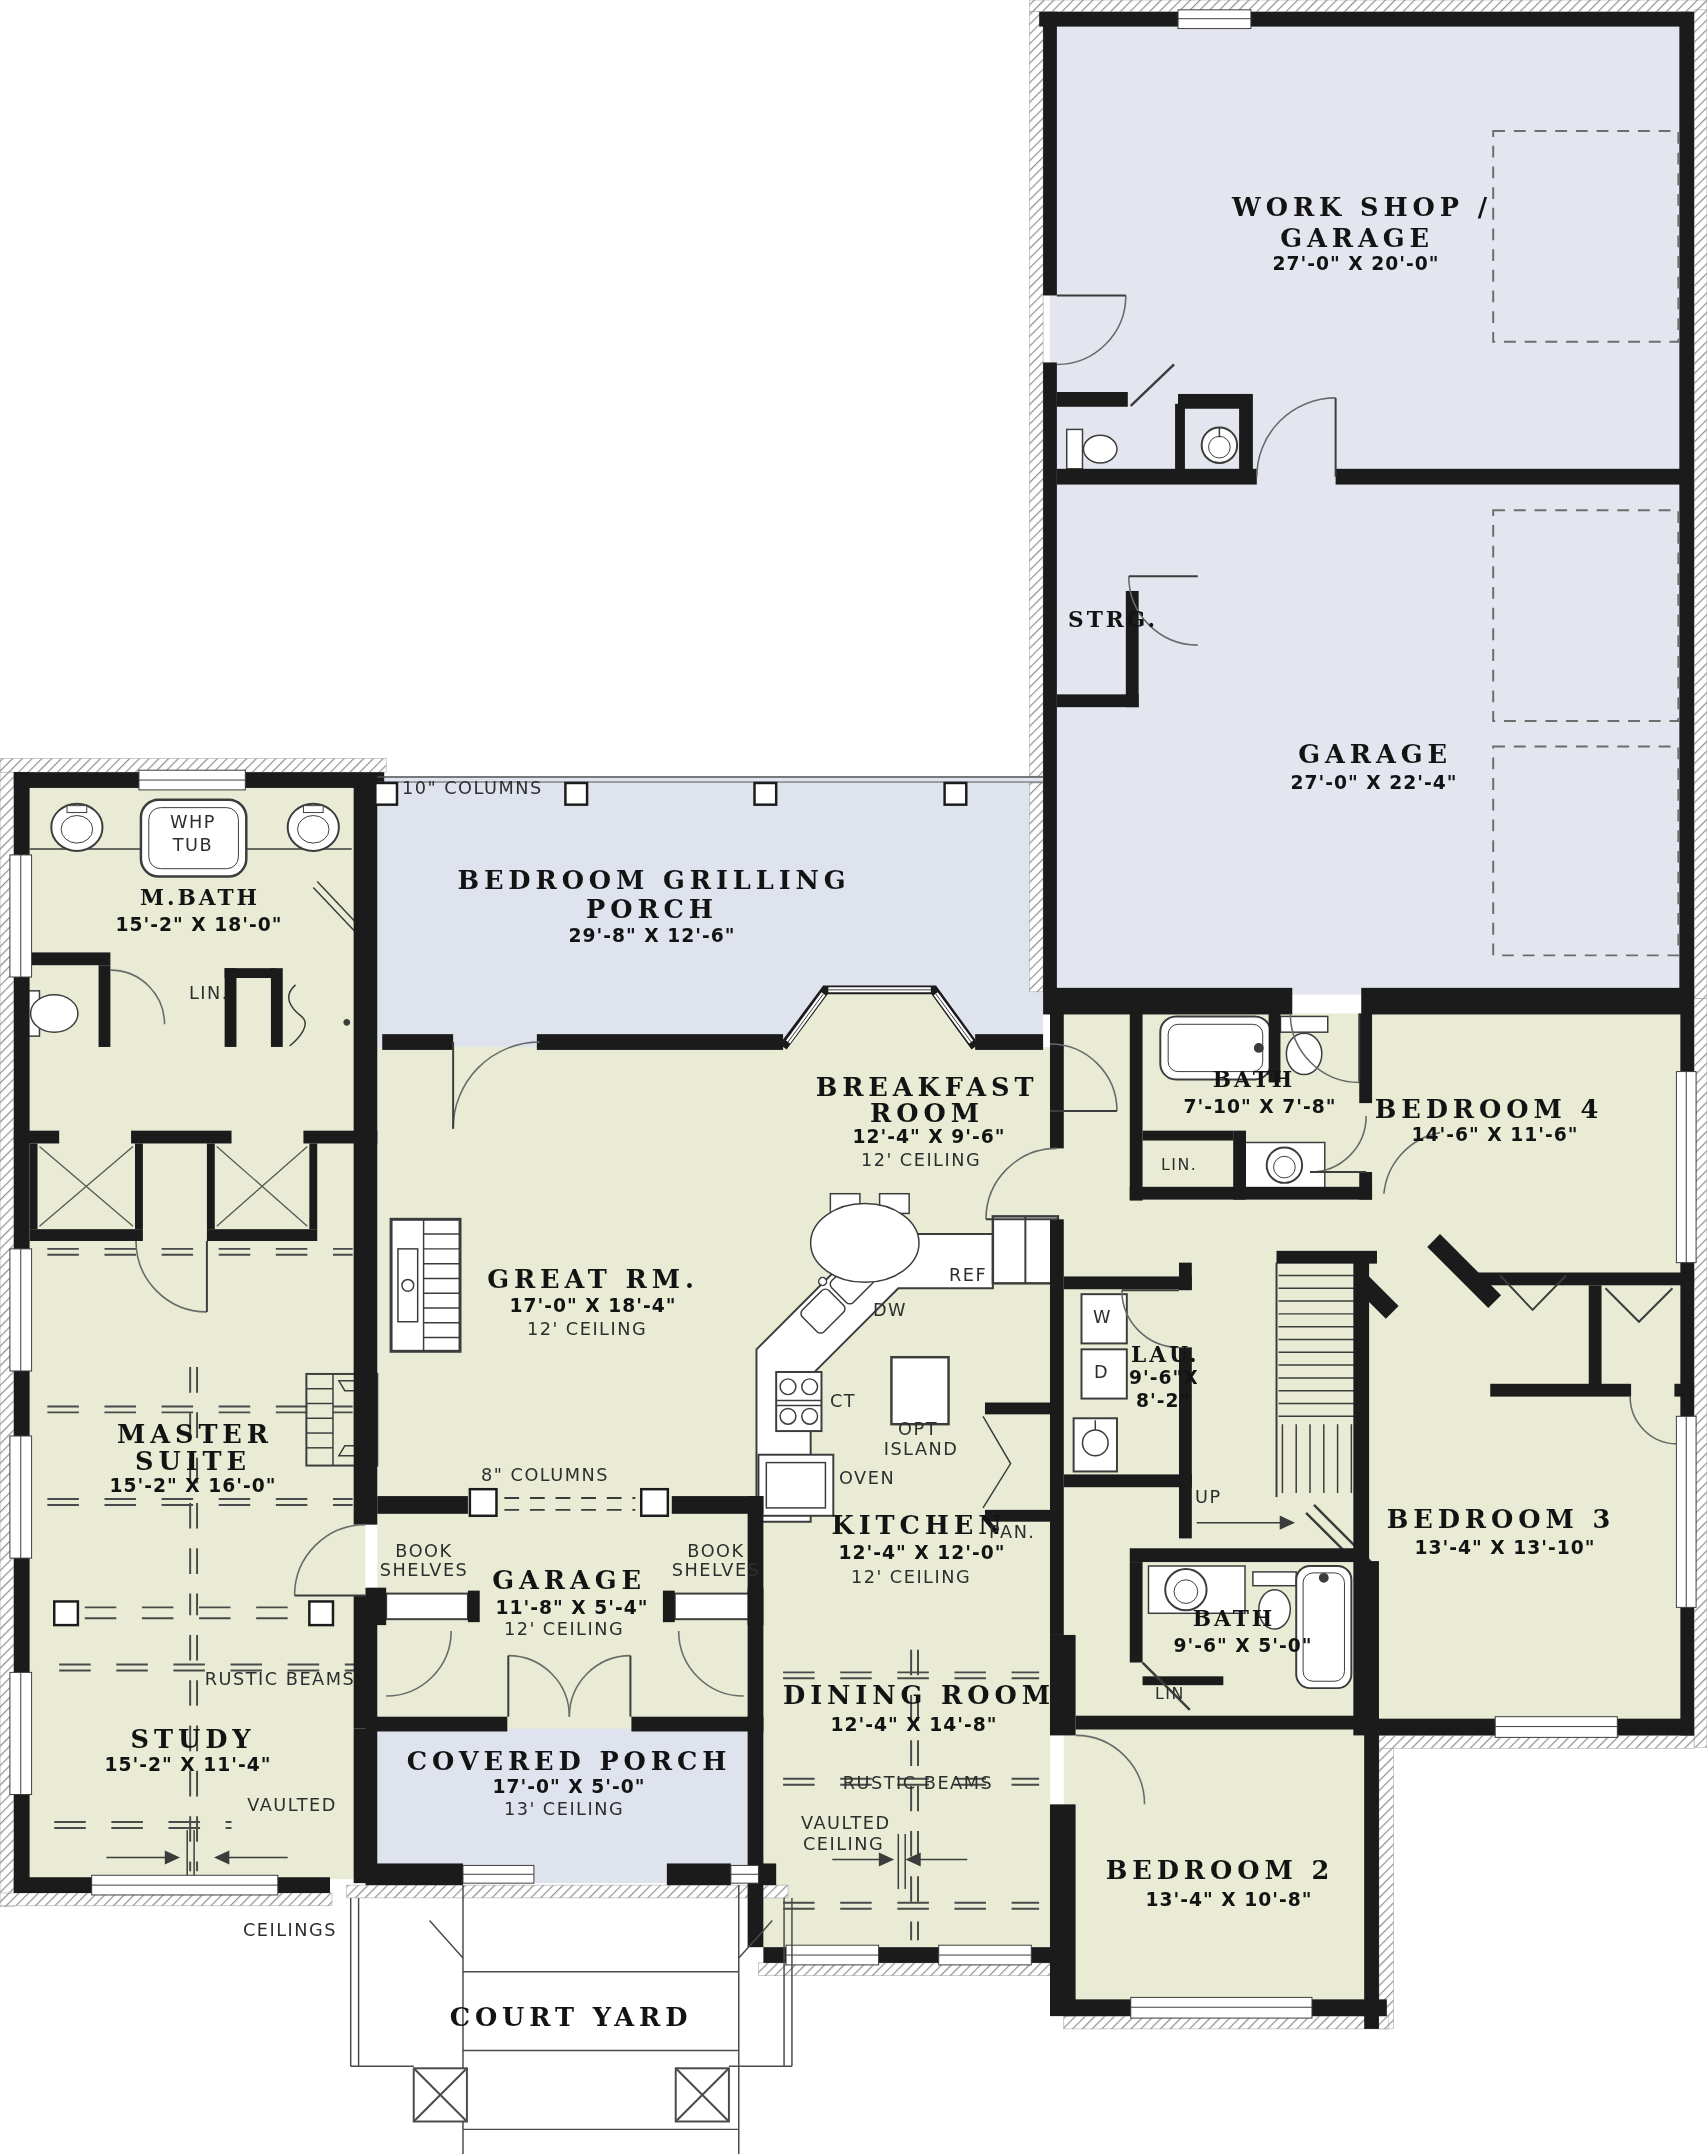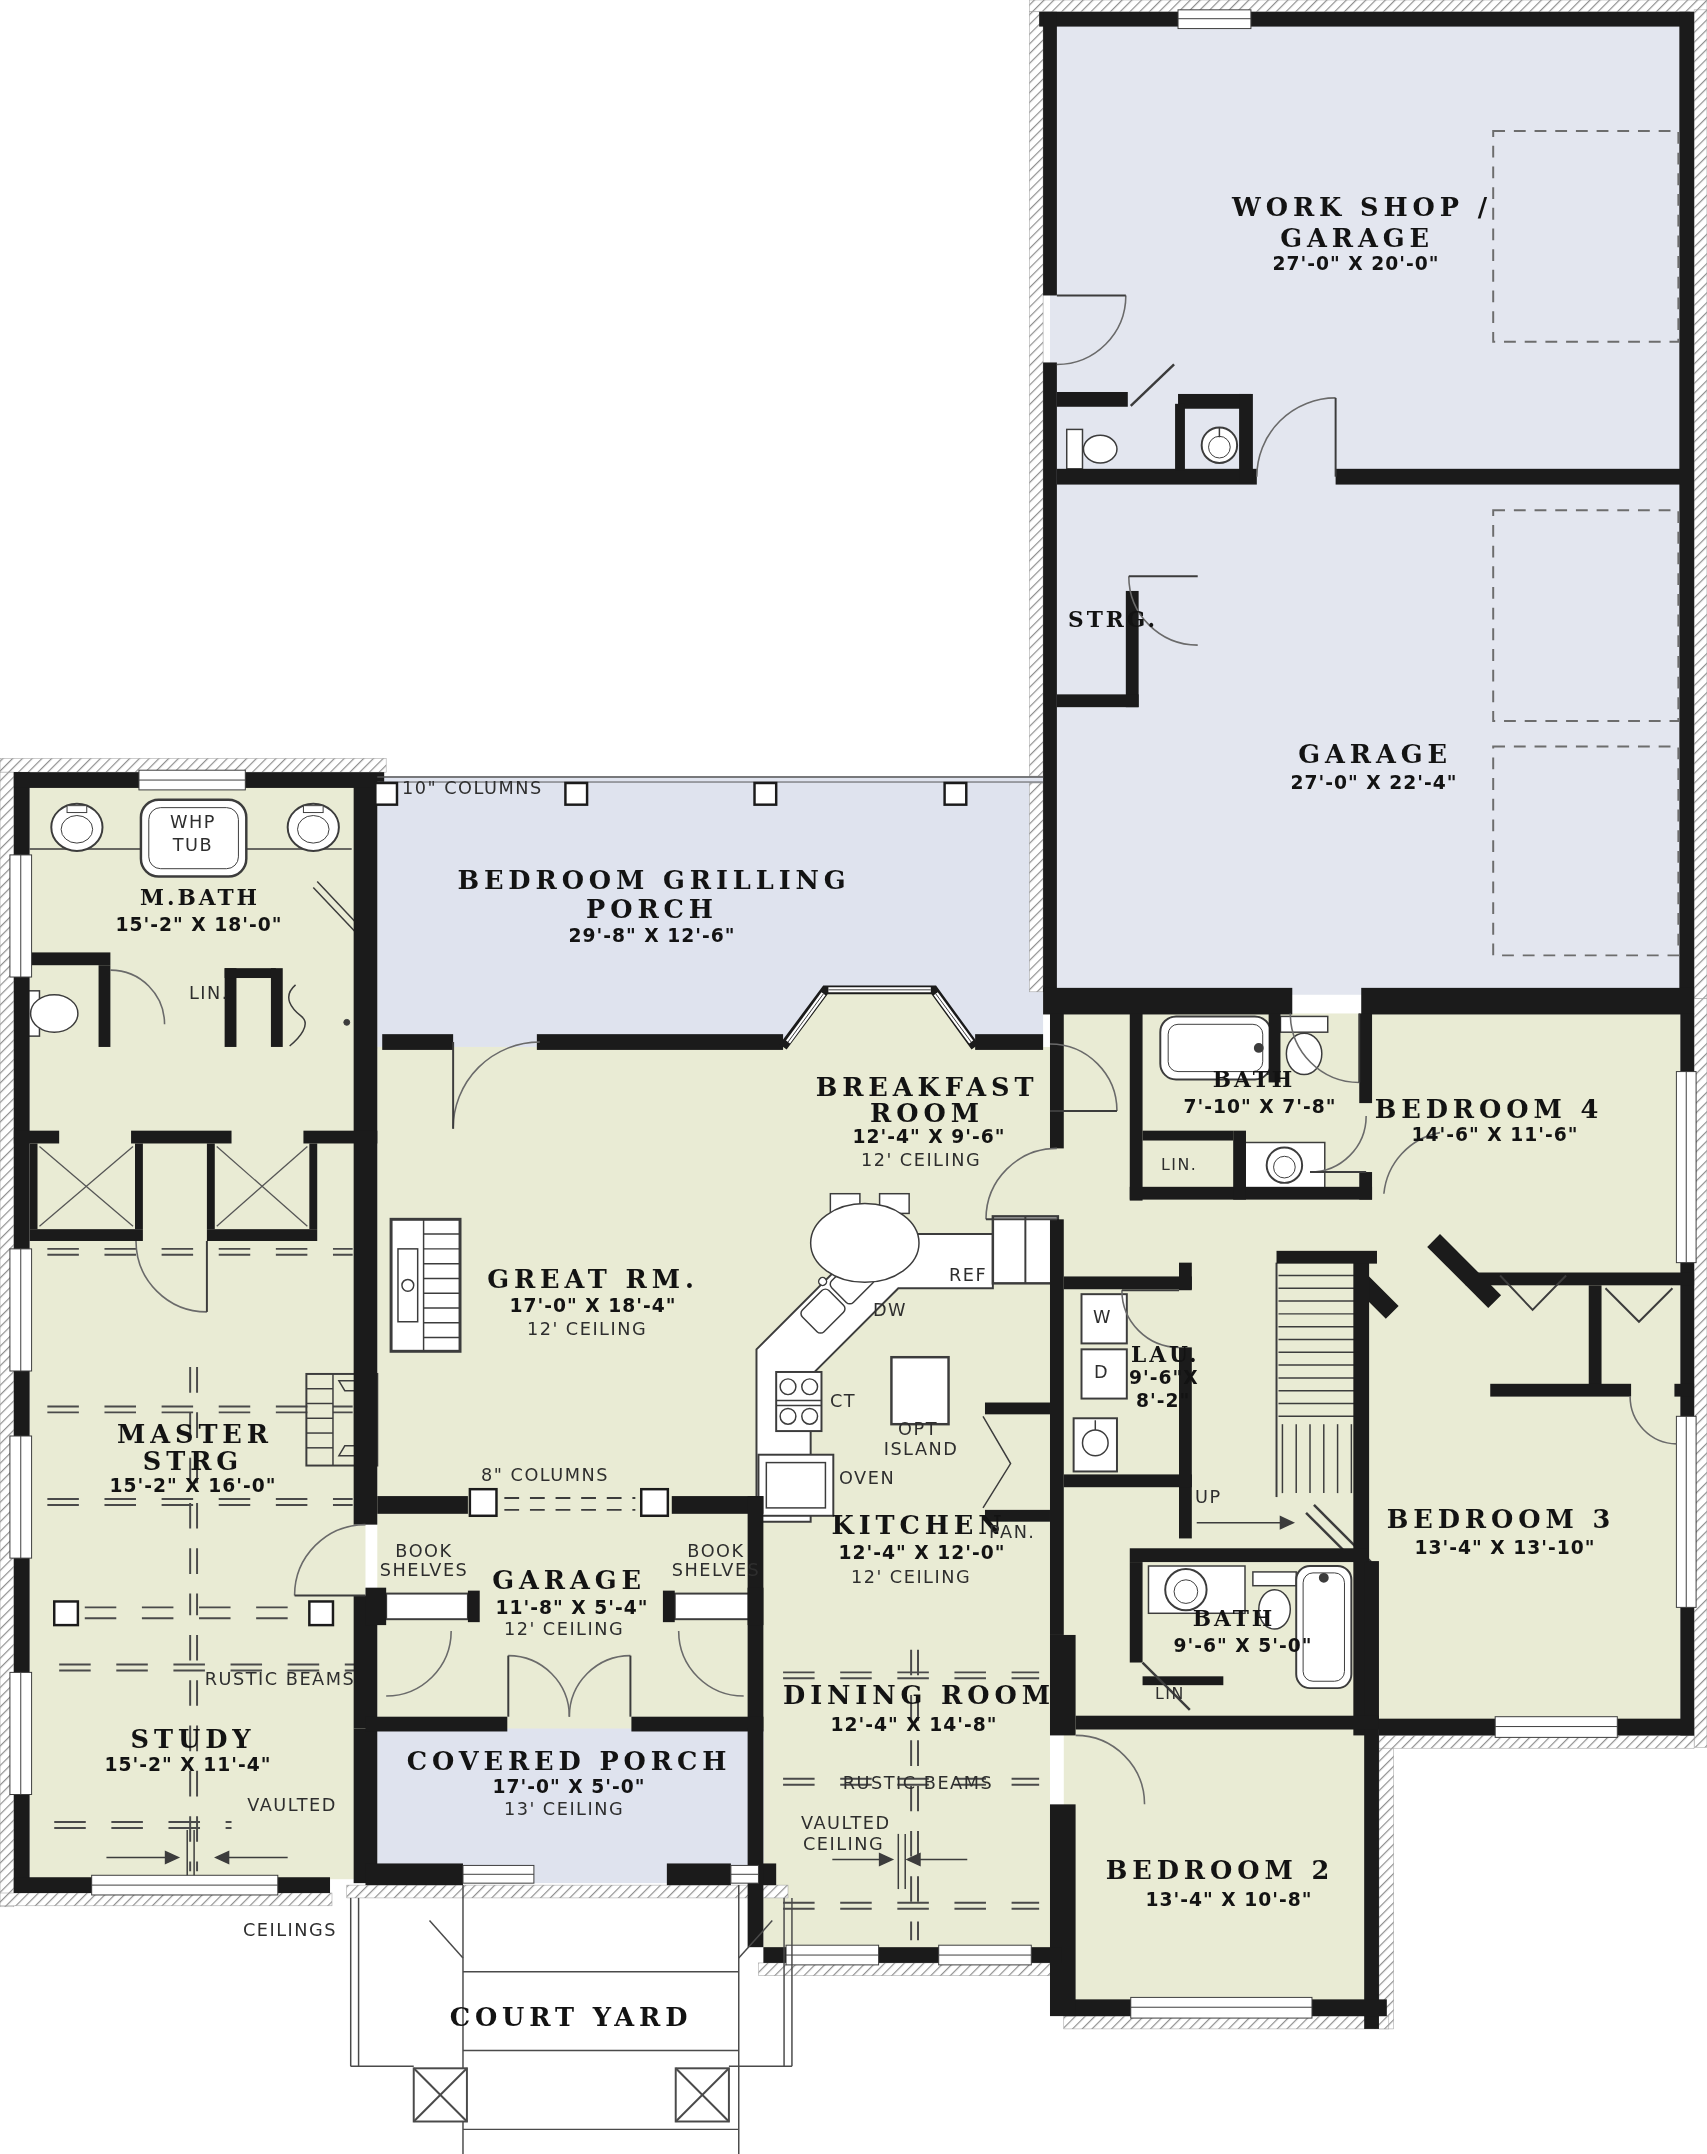--- a/index.html
+++ b/index.html
@@ -519,21 +519,21 @@
   <div class="lbl rn c" style="left:652px;top:894px">PORCH</div>
   <div class="lbl dm c" style="left:652px;top:925px">29'-8" X 12'-6"</div>
   <div class="lbl an" style="left:402px;top:778px">10" COLUMNS</div>
 
   <div class="lbl rn sm c" style="left:200px;top:885px">M.BATH</div>
   <div class="lbl dm c" style="left:199px;top:914px">15'-2" X 18'-0"</div>
   <div class="lbl an c" style="left:193px;top:812px">WHP</div>
   <div class="lbl an c" style="left:193px;top:835px">TUB</div>
   <div class="lbl an" style="left:189px;top:983px">LIN.</div>
   <div class="lbl rn c" style="left:195px;top:1419px">MASTER</div>
-  <div class="lbl rn c" style="left:193px;top:1446px">STRG</div>
+  <div class="lbl rn c" style="left:193px;top:1446px">SUITE</div>
   <div class="lbl dm c" style="left:193px;top:1475px">15'-2" X 16'-0"</div>
   <div class="lbl rn c" style="left:193px;top:1724px">STUDY</div>
   <div class="lbl dm c" style="left:188px;top:1754px">15'-2" X 11'-4"</div>
   <div class="lbl an c" style="left:280px;top:1669px">RUSTIC BEAMS</div>
   <div class="lbl an c" style="left:292px;top:1795px">VAULTED</div>
   <div class="lbl an c" style="left:290px;top:1920px">CEILINGS</div>
 
   <div class="lbl rn c" style="left:593px;top:1264px">GREAT RM.</div>
   <div class="lbl dm c" style="left:593px;top:1295px">17'-0" X 18'-4"</div>
   <div class="lbl an c" style="left:587px;top:1319px">12' CEILING</div>

